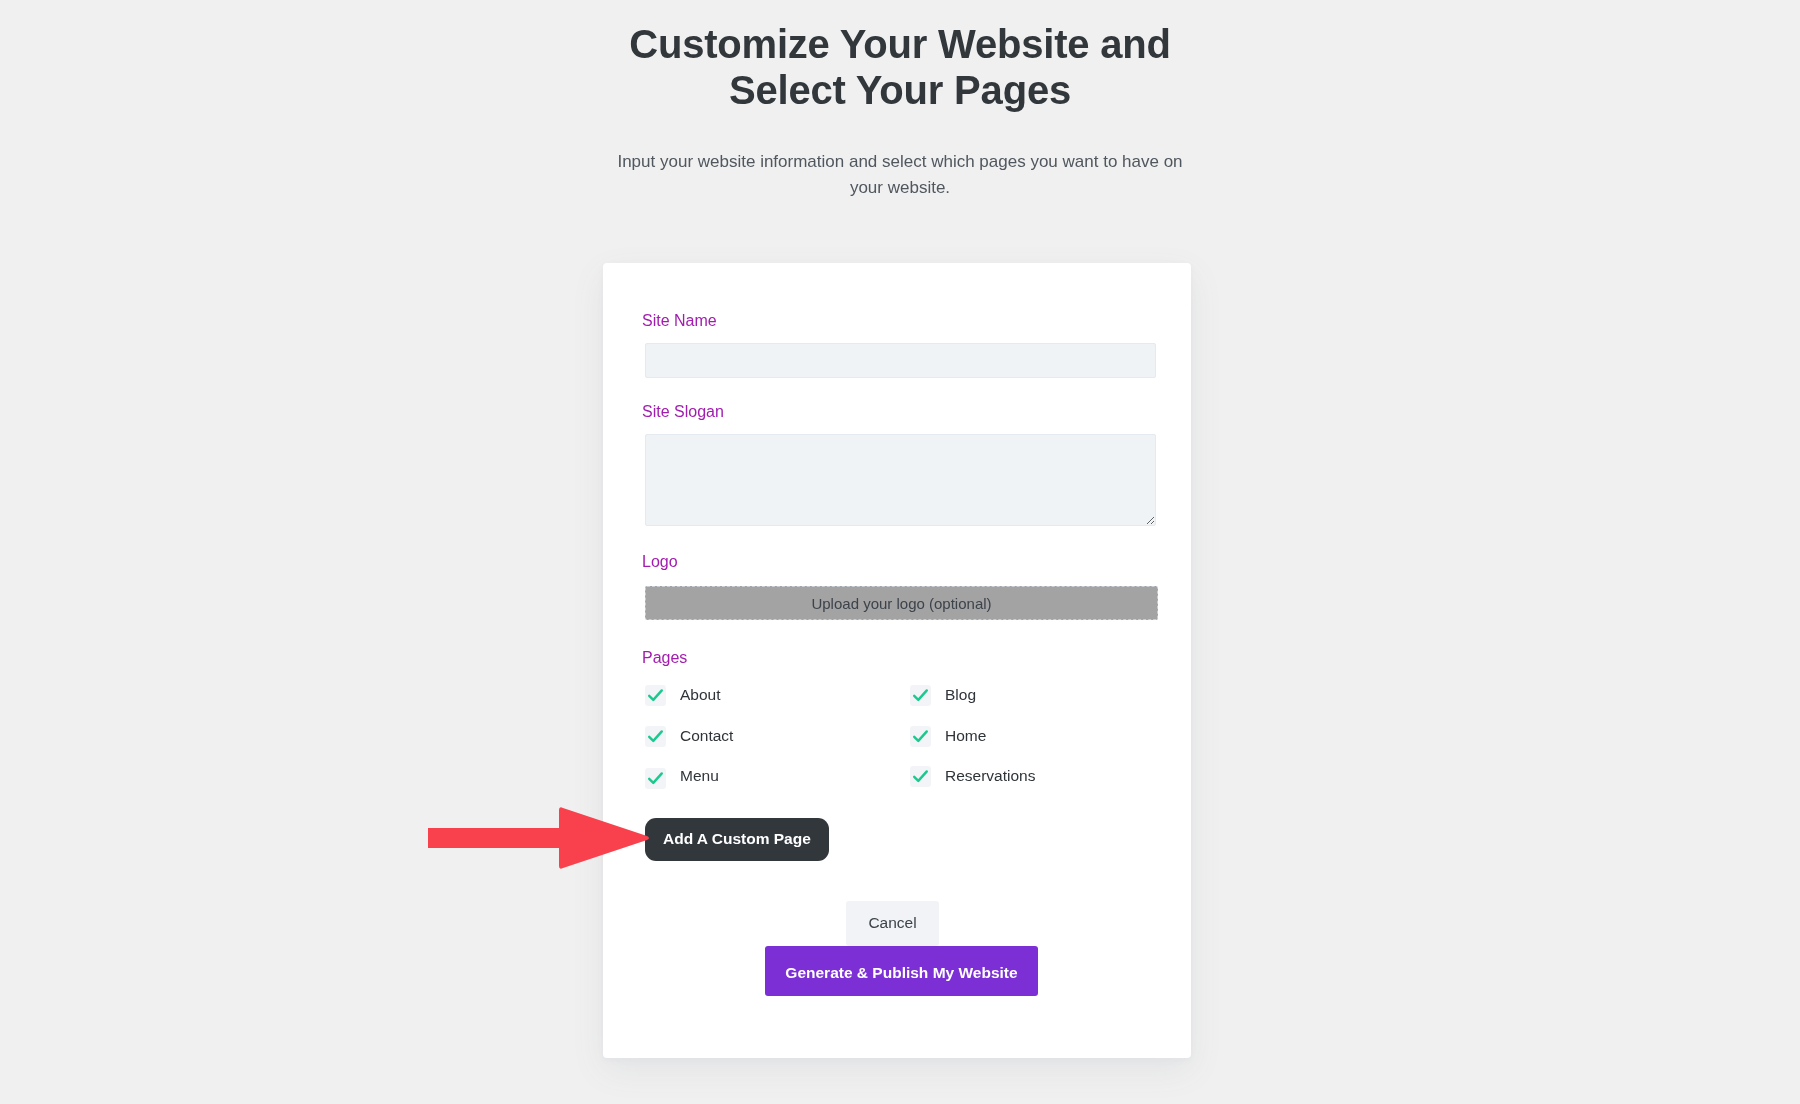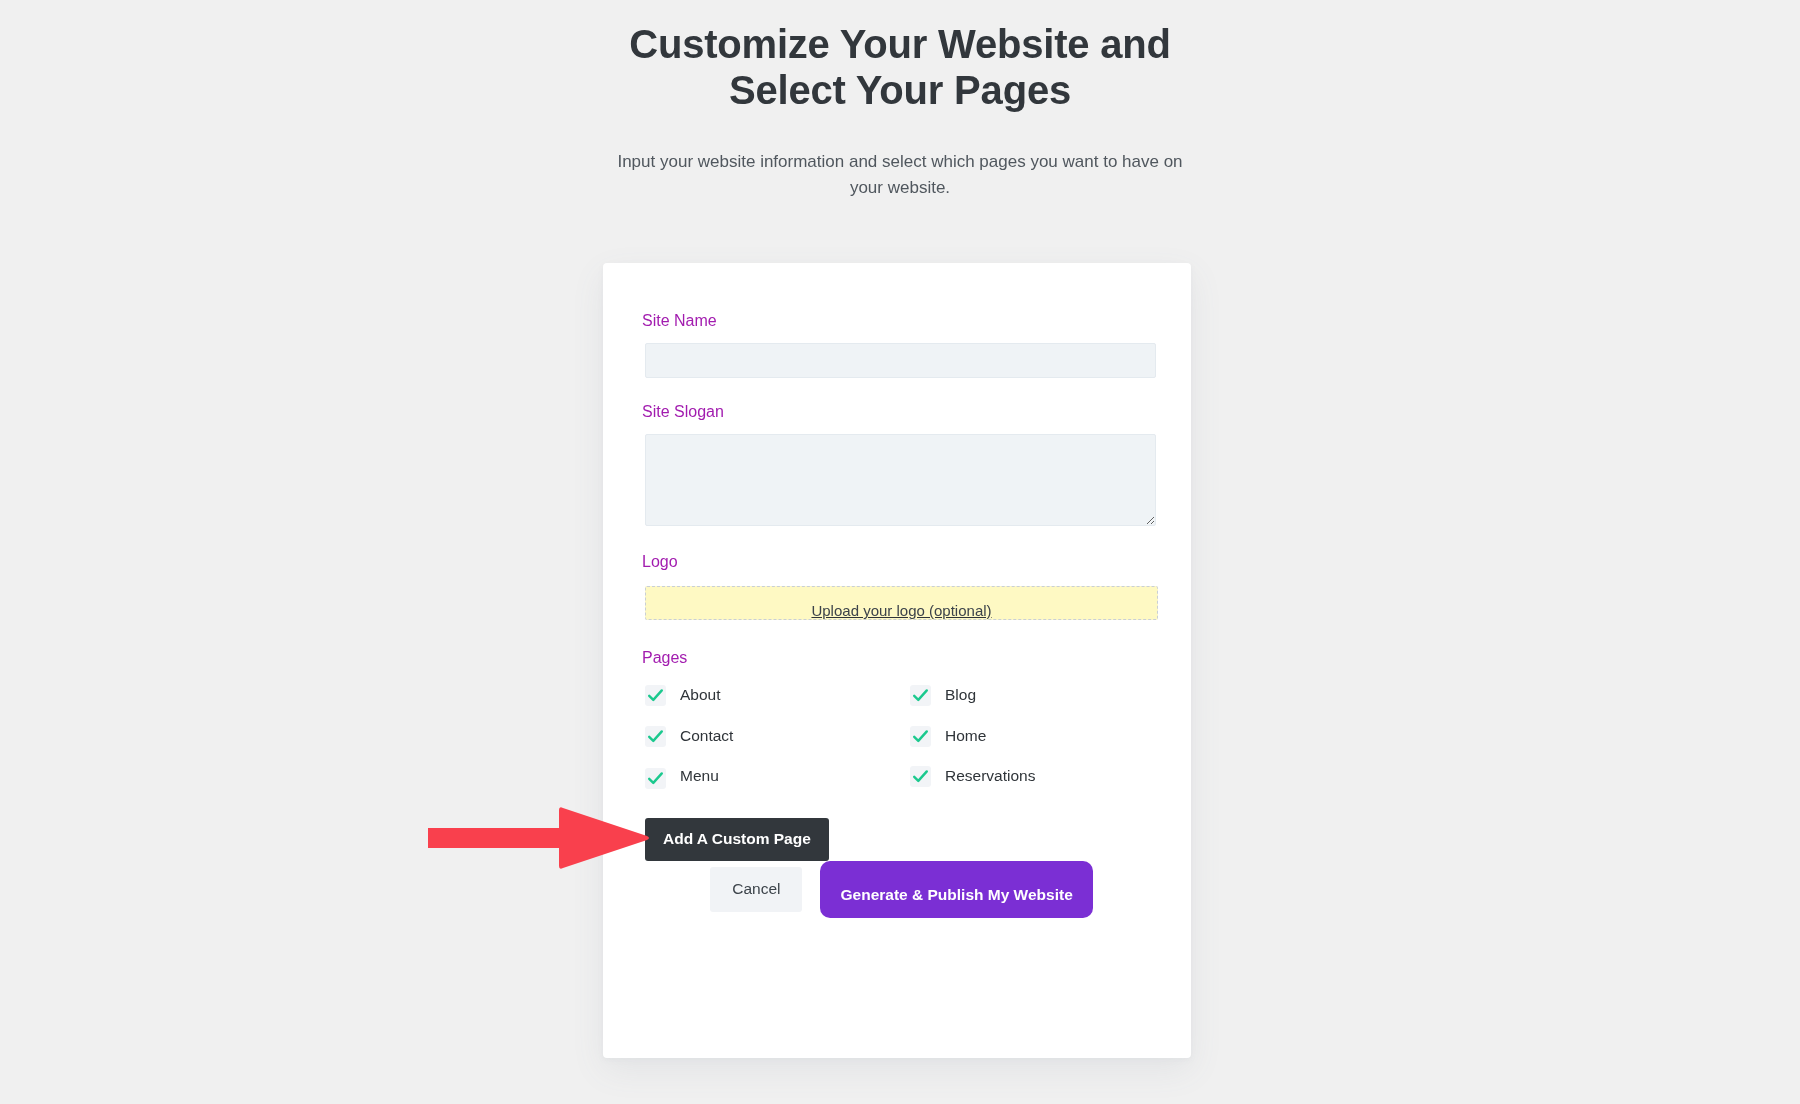--- a/index.html
+++ b/index.html
@@ -103,25 +103,24 @@
   }
 
   .upload-box {
     box-sizing: border-box;
     width: 513px;
     height: 34px;
     margin: 0 0 30px 3px;
     border: 1px dashed #c9cfd6;
     border-radius: 2px;
     display: flex;
-    align-items: flex-end;
+    align-items: center;
     justify-content: center;
-    background: #fef9c3;
-    cursor: pointer;
-    text-decoration: underline;
+    background: #a3a3a3;
+    cursor: pointer;
   }
   .upload-text {
     font-size: 15px;
     color: #3c434a;
   }
 
   
   .pages-grid {
     position: relative;
     width: 513px;
@@ -158,56 +157,58 @@
   }
   .cbx-label.two-line { max-width: 180px; }
 
   
   .btn-custom {
     display: inline-block;
     margin: 12px 0 0 3px;
     background: #32373c;
     color: #ffffff;
     border: none;
-    border-radius: 3px;
+    border-radius: 11px;
     font-family: "Liberation Sans", sans-serif;
     font-size: 15.5px;
     font-weight: 700;
     padding: 12px 18px 13px 18px;
     cursor: pointer;
   }
 
   .action-row {
+    margin-top: 40px;
     margin-left: 3px;
     width: 513px;
     display: flex;
-    justify-content: center;
+    justify-content: space-between;
     align-items: center;
+    flex-direction: column;
   }
   .btn-cancel {
     background: #f1f3f6;
     color: #3c434a;
     border: none;
     border-radius: 3px;
     font-family: "Liberation Sans", sans-serif;
     font-size: 15.5px;
     font-weight: 400;
     padding: 13px 22px 14px 22px;
     cursor: pointer;
     margin-right: 18px;
   }
   .btn-primary {
     background: #7b2fd4;
     color: #ffffff;
     border: none;
-    border-radius: 10px;
+    border-radius: 3px;
     font-family: "Liberation Sans", sans-serif;
     font-size: 15.5px;
     font-weight: 700;
-    padding: 25px 20px 14px 20px;
+    padding: 18px 20px 14px 20px;
     cursor: pointer;
   }
 
   
   .arrow-annotation {
     position: absolute;
     left: 428px;
     top: 806px;
     width: 222px;
     height: 64px;

